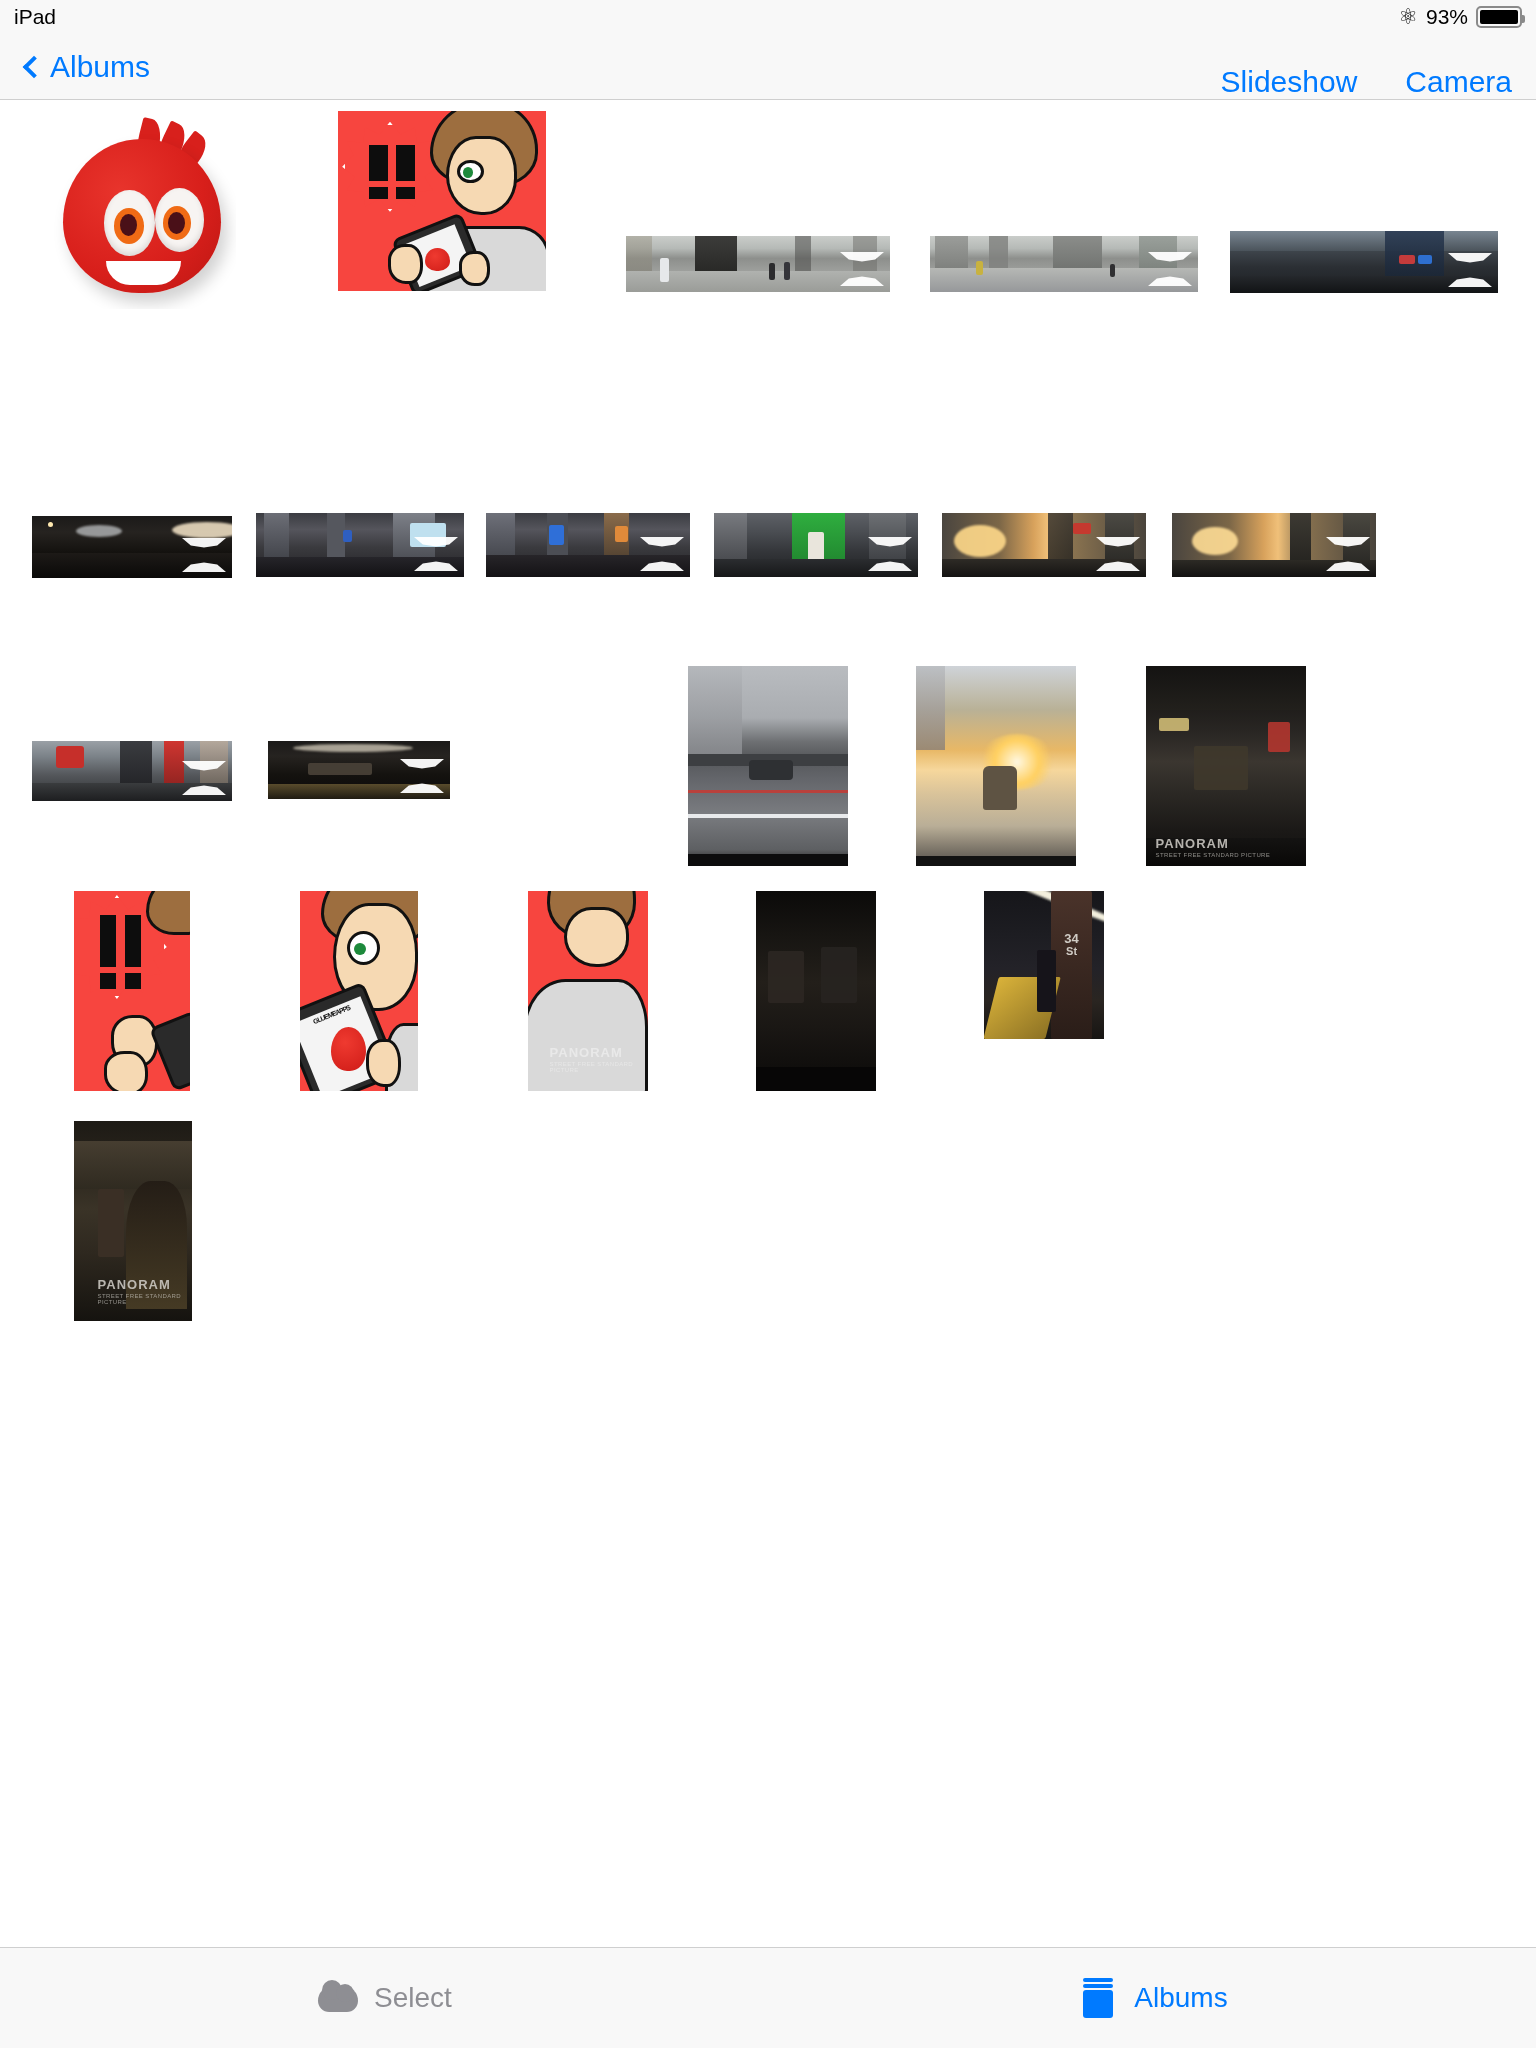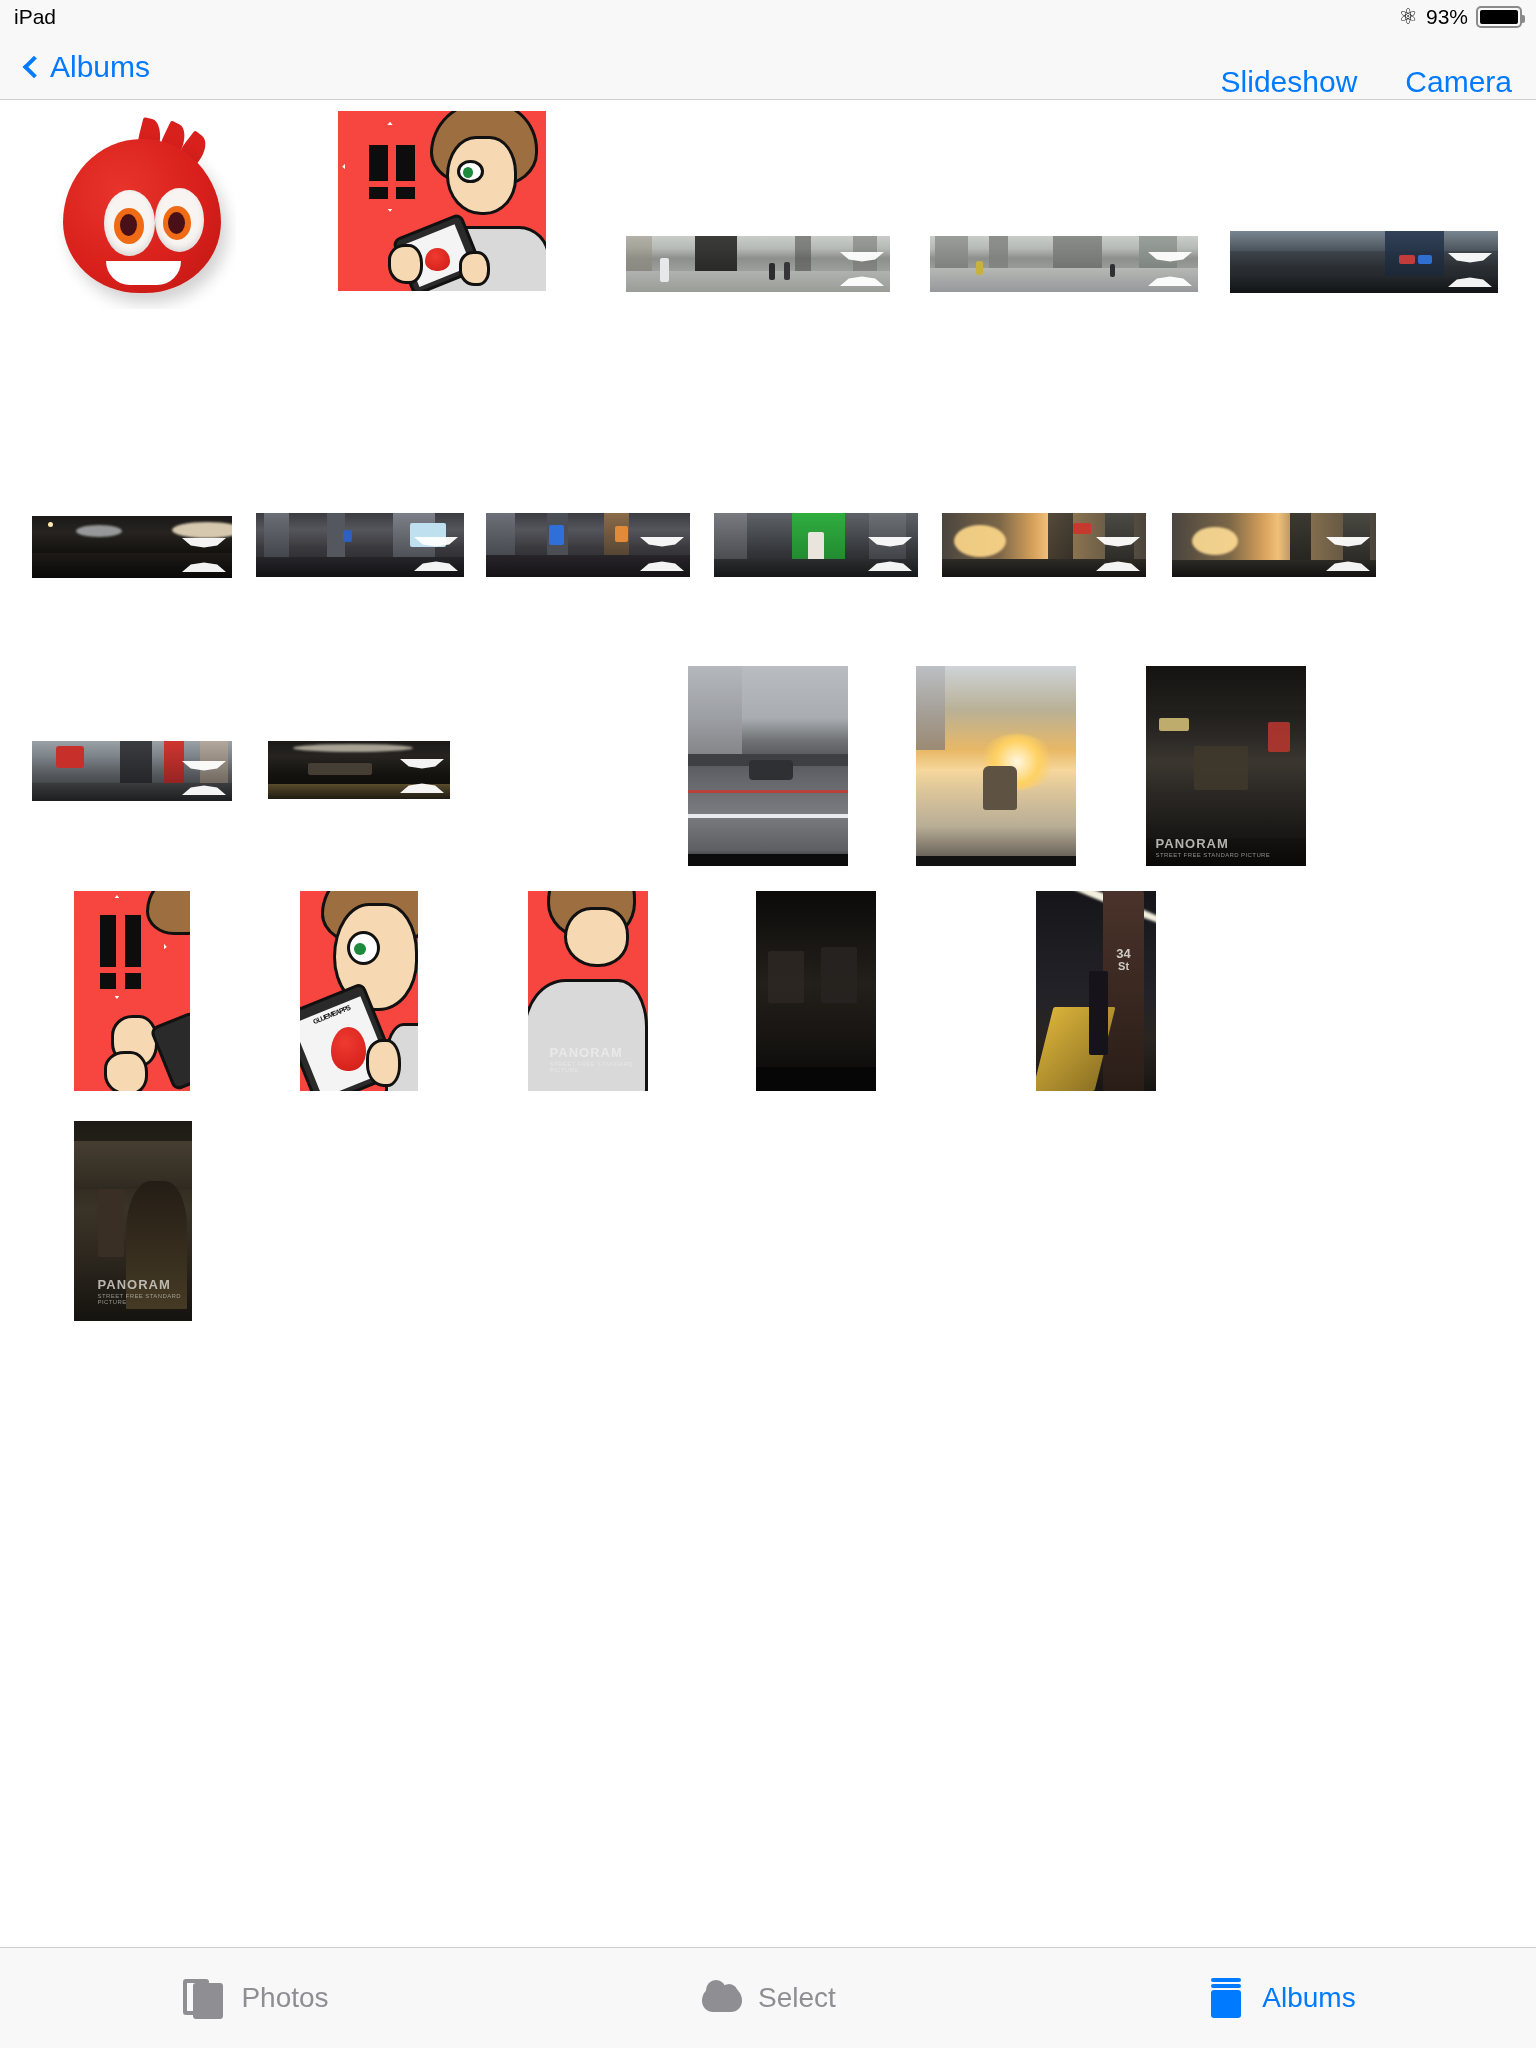--- a/index.html
+++ b/index.html
@@ -570,21 +570,21 @@
     </div>
 
     <div class="cell" style="left:756px; top:100px; width:120px; height:200px;">
       <div class="v-black">
         <div class="blob" style="left:10%; top:30%; width:30%; height:26%; background:#2c2722; opacity:.9;"></div>
         <div class="blob" style="left:54%; top:28%; width:30%; height:28%; background:#272320; opacity:.9;"></div>
         <div class="h-band" style="top:88%; height:12%; background:#070606;"></div>
       </div>
     </div>
 
-    <div class="cell" style="left:1036px; top:100px; width:120px; height:200px;">
+    <div class="cell" style="left:984px; top:100px; width:120px; height:148px;">
       <div class="v-subway">
         <div class="glow" style="left:-16%; top:2%; width:150%; height:8px; background:#fffbe8; transform:rotate(22deg); opacity:.95;"></div>
         <div class="blob" style="left:56%; top:0; width:34%; height:100%; background:linear-gradient(to bottom,#4a332a,#2a1d18);"></div>
         <div class="sign-34" style="left:60%; top:28%; width:26%; font-size:13px;">
           <div>34</div>
           <div style="font-size:11px;">St</div>
         </div>
         <div class="blob" style="left:6%; top:58%; width:52%; height:42%; background:linear-gradient(to bottom right,#d9b23a,#8d7224); transform:skewX(-14deg);"></div>
         <div class="blob" style="left:44%; top:40%; width:16%; height:42%; background:#16141a;"></div>
       </div>
@@ -602,27 +602,20 @@
           <div class="wm-sub">STREET FREE STANDARD PICTURE</div>
         </div>
       </div>
     </div>
   </div>
 
 </div>
 
 <div id="tab-bar">
 
-  <div class="tab">
-    <span class="tab-icon ic-photos">
-      <span class="s1"></span>
-        <span class="s2"></span>
-    </span>
-    <span class="tab-label">Photos</span>
-  </div>
 
 
   <div class="tab">
     <span class="tab-icon ic-shared">
       <span class="cloud"></span>
       <span class="puff" style="left:6px; top:4px; width:20px; height:20px;"></span>
       <span class="puff" style="left:20px; top:8px; width:18px; height:18px;"></span>
     </span>
     <span class="tab-label">Select</span>
   </div>

